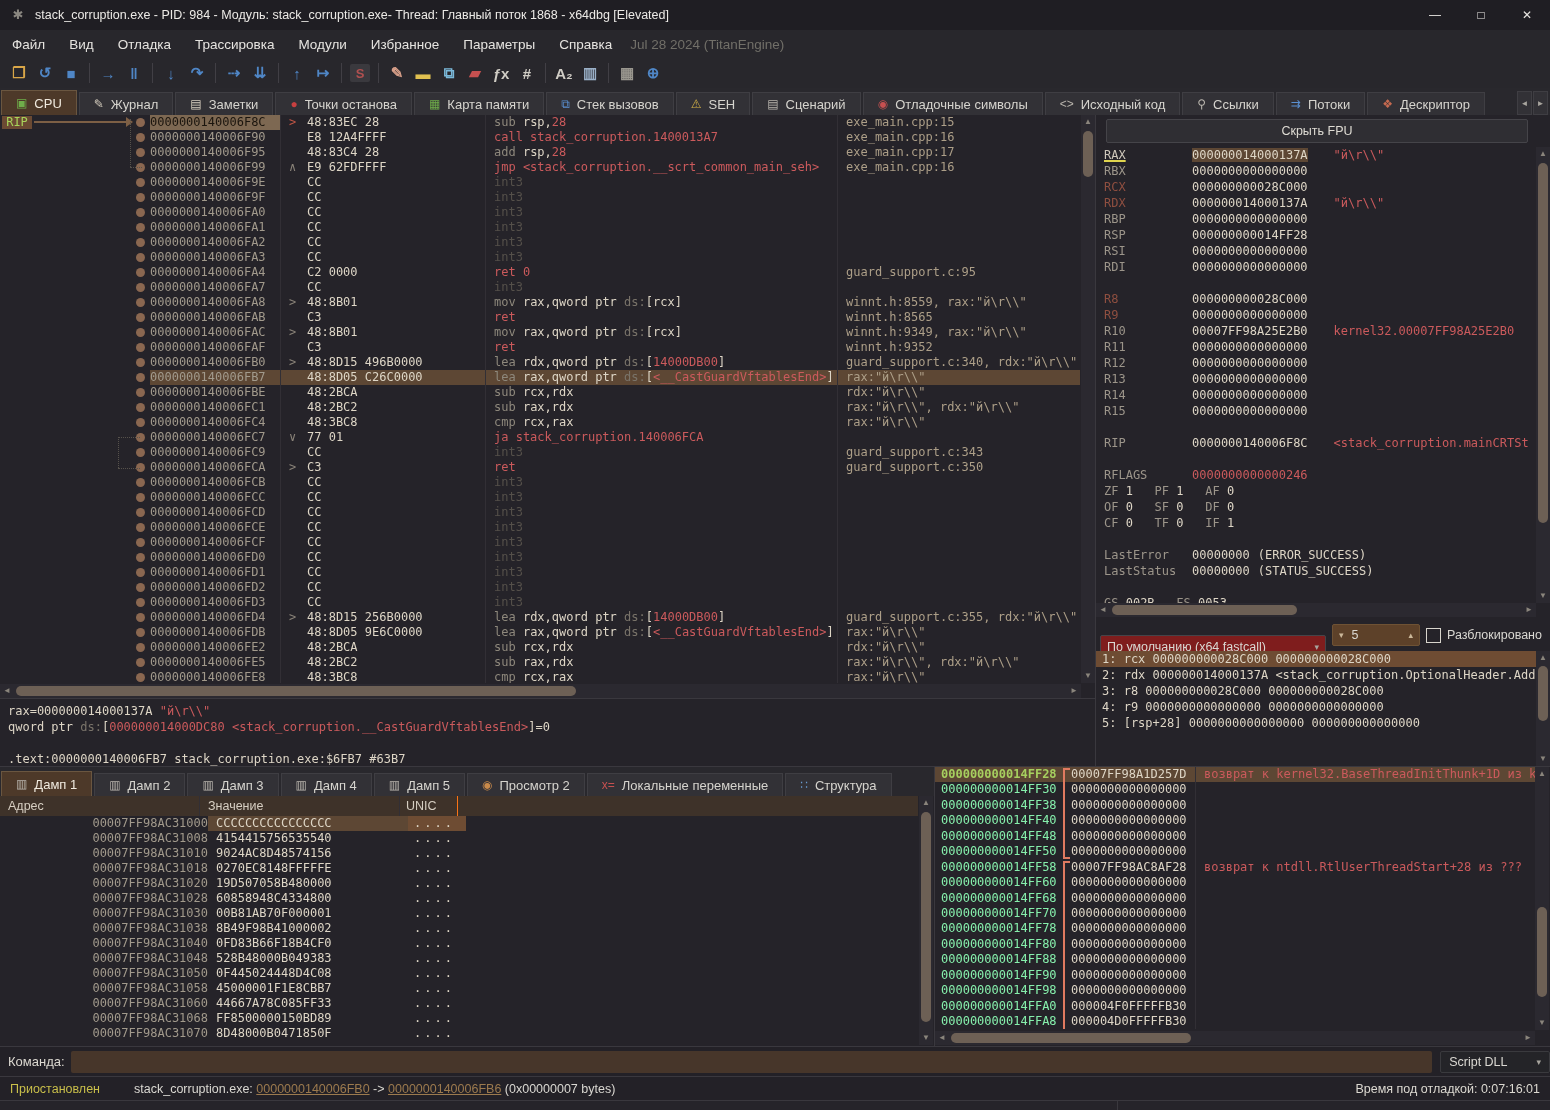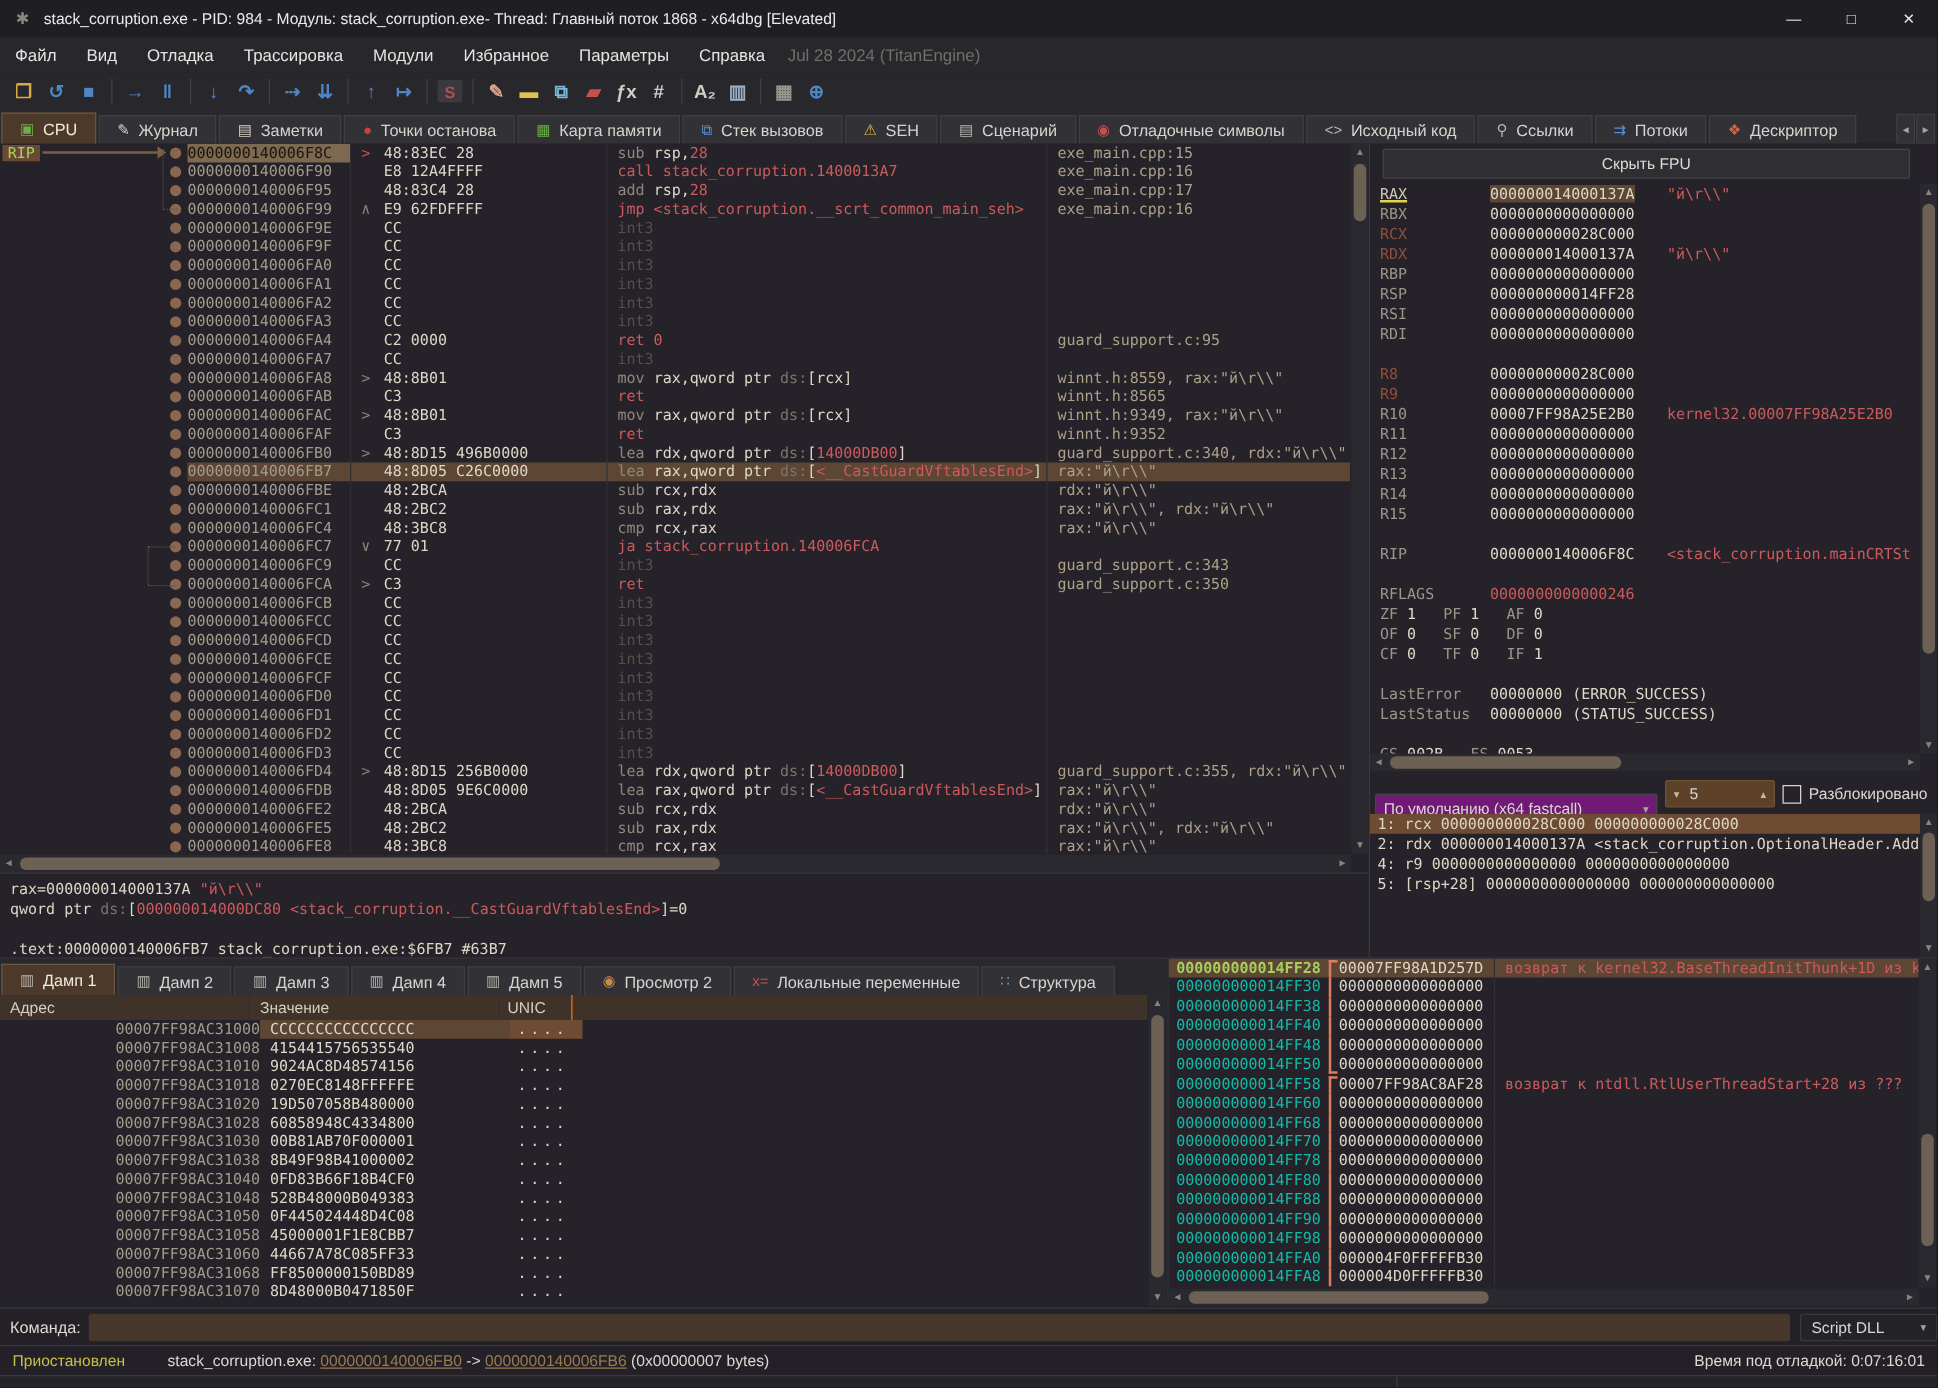--- a/index.html
+++ b/index.html
@@ -84,21 +84,21 @@
   .rval{color:#ded6c6;}
   .rval.hl{background:#5d4734;}
   .rval.red{color:#cb5a5c;}
   .rext{color:#cb5a5c;margin-left:26px;}
   .rext.w{color:#ded6c6;margin-left:8px;}
   .flab{color:#9c958a;}
   .fval{color:#ded6c6;}
 
   
   #args-ctl{position:absolute;left:4px;top:506px;width:446px;height:28px;display:flex;align-items:center;gap:6px;}
-  #cc-dd{width:212px;height:22px;background:#701a75;border:1px solid #454449;border-radius:2px;
+  #cc-dd{width:212px;height:22px;background:#7f1d1d;border:1px solid #454449;border-radius:2px;
          font-size:12.5px;line-height:20px;padding:0 6px;display:flex;align-items:center;margin-top:24px;}
   #cc-dd .caret{margin-left:auto;color:#a8a59e;font-size:9px;}
   #arg-spin{width:88px;height:22px;background:#5d4129;border:1px solid #6e5234;border-radius:2px;
             display:flex;align-items:center;font-size:12.5px;padding:0 6px;box-sizing:border-box;}
   #arg-spin .num{flex:1;text-align:left;padding-left:8px;}
   .spin-caret{color:#cbb89a;font-size:9px;}
   #unlock{display:flex;align-items:center;gap:6px;font-size:12.5px;}
   #unlock .box{width:13px;height:13px;border:1px solid #d8d5cd;background:#252329;}
   #args-list{position:absolute;left:0;top:536px;width:440px;height:115px;overflow:hidden;font-size:12px;}
   .arow{height:16px;line-height:16px;padding-left:6px;color:#ded6c6;white-space:pre;}
@@ -127,21 +127,21 @@
   .du-val.sel{background:#5d4734;}
   .du-unic{width:58px;padding-left:6px;box-sizing:border-box;color:#ded6c6;letter-spacing:3px;}
   .du-unic.sel{background:#6e4c33;}
 
   
   #stack{position:absolute;left:935px;top:766px;width:615px;height:280px;background:#252329;
          border-top:1px solid #3a383e;box-sizing:border-box;}
   #stack-rows{position:absolute;left:0;top:0;width:600px;height:263px;overflow:hidden;font-size:12px;}
   .srow{display:flex;height:15.45px;line-height:15.45px;}
   .srow.sel{background:#5d4734;}
-  .s-addr{width:126px;padding-left:6px;box-sizing:border-box;color:#14b8a6;}
+  .s-addr{width:126px;padding-left:6px;box-sizing:border-box;color:#86efac;}
   .s-addr.grn{color:#a6cf5f;font-weight:bold;}
   .s-val{width:134px;flex:none;position:relative;padding-left:10px;box-sizing:border-box;color:#ded6c6;}
   .brk{position:absolute;left:2px;top:0;bottom:0;width:5px;border-left:2px solid #e07a60;}
   .brk.st{border-top:2px solid #e07a60;top:1px;}
   .brk.en{border-bottom:2px solid #e07a60;bottom:1px;}
   .s-comm{flex:1;color:#cb5a5c;white-space:pre;overflow:hidden;border-left:1px solid #322f35;padding-left:8px;}
 
   
   #cmdbar{position:absolute;left:0;top:1046px;width:1550px;height:30px;background:#232127;
           border-top:1px solid #3a383e;display:flex;align-items:center;box-sizing:border-box;}
@@ -721,20 +721,21 @@
         <span class="spin-caret">▴</span>
       </div>
       <span id="unlock">
         <span class="box"></span>
         <span>Разблокировано</span>
       </span>
     </div>
     <div id="args-list" class="mono">
         <div class="arow sel">1: rcx 000000000028C000 000000000028C000</div>
         <div class="arow">2: rdx 000000014000137A &lt;stack_corruption.OptionalHeader.Addr</div>
+        <div class="arow">3: r8 000000000028C000 000000000028C000</div>
         <div class="arow">4: r9 0000000000000000 0000000000000000</div>
         <div class="arow">5: [rsp+28] 0000000000000000 000000000000000</div>
       </div>
     <div class="vscroll" style="left:440px;top:536px;height:115px;">
       <span class="sb-arrow" style="top:0;">▲</span>
       <div class="vthumb" style="top:15px;height:55px;"></div>
       <span class="sb-arrow" style="bottom:0;">▼</span>
     </div>
   </div>
 

